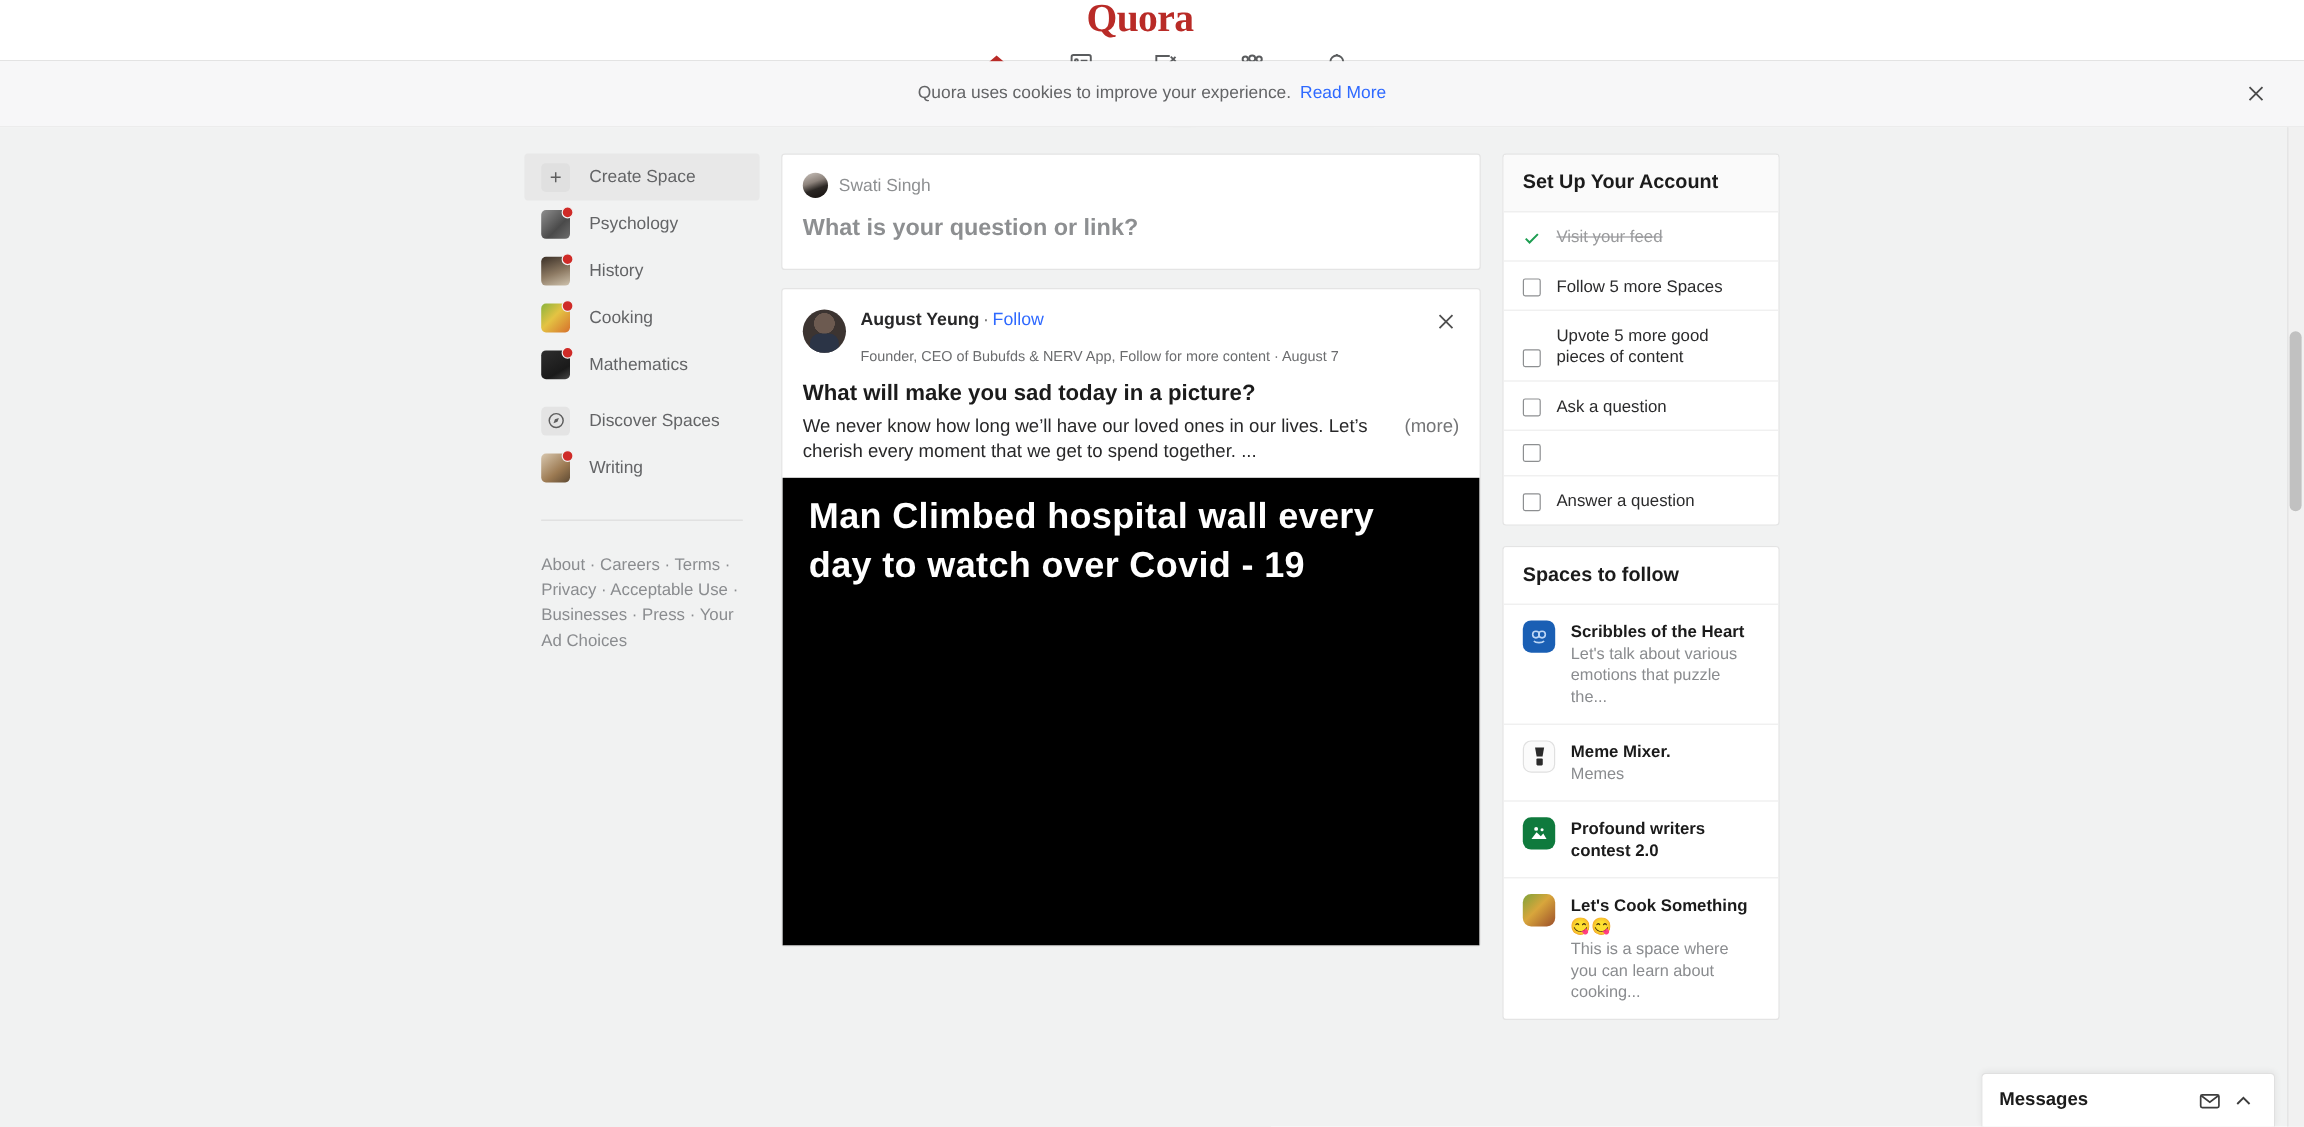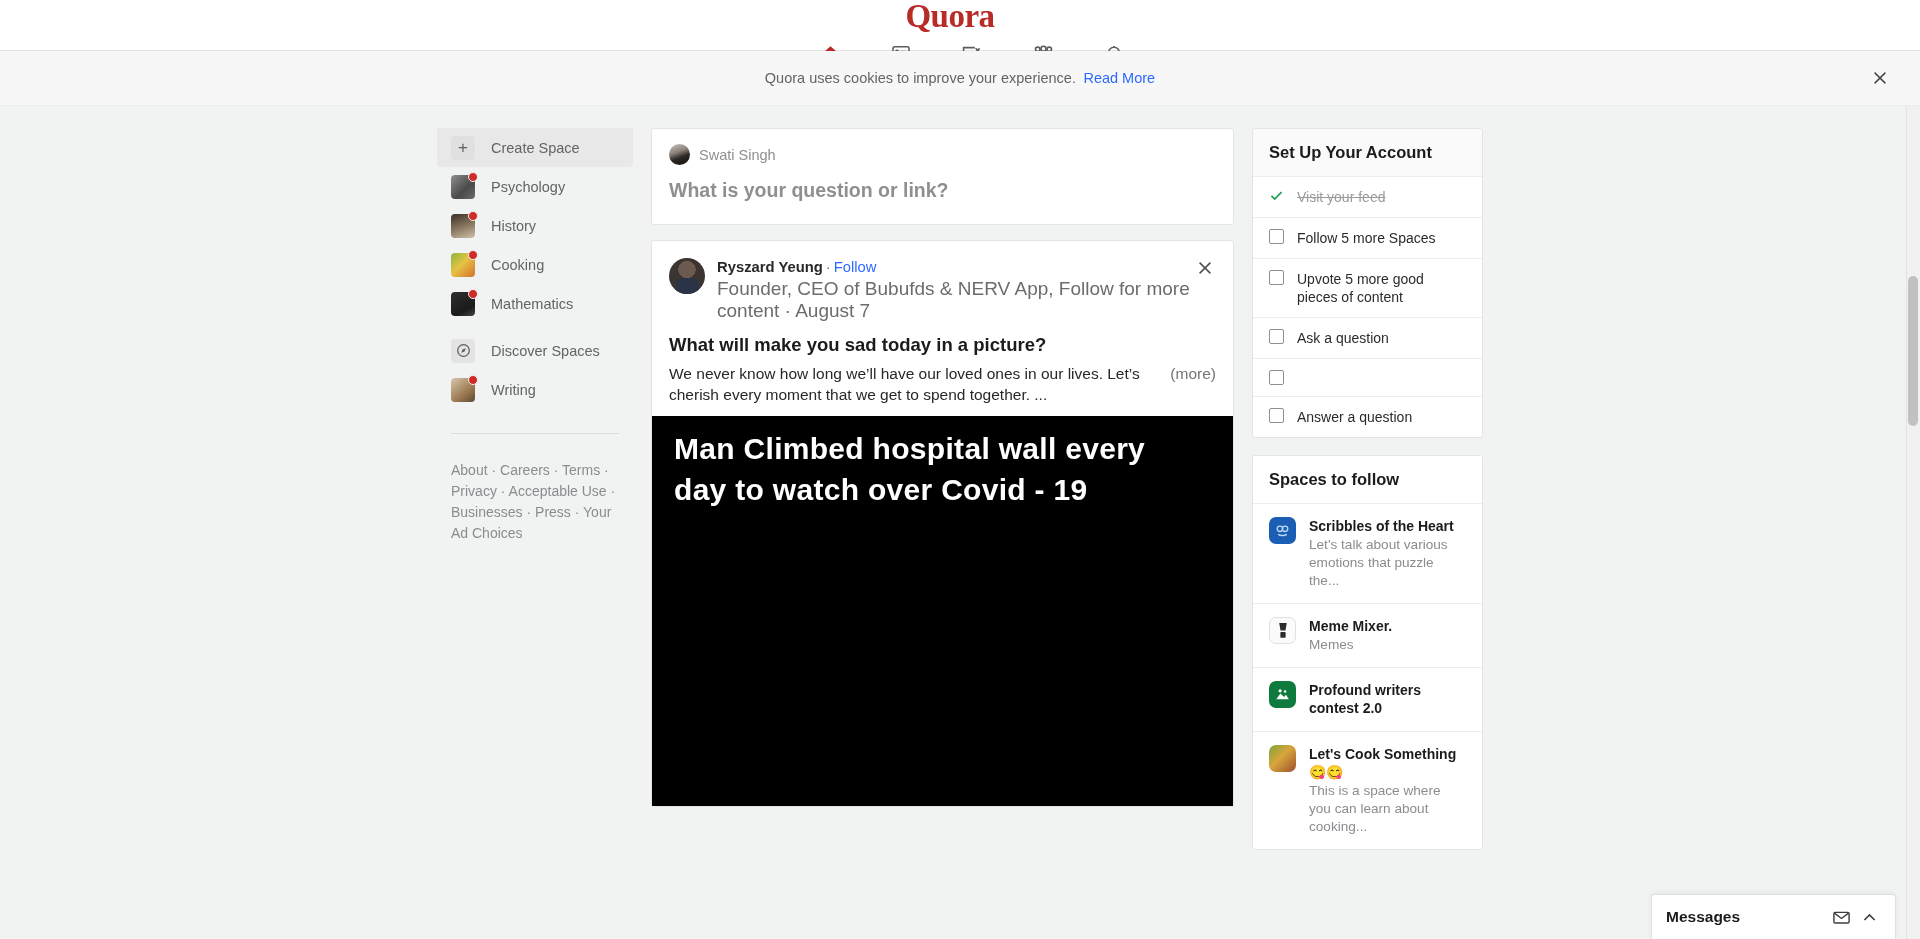--- a/index.html
+++ b/index.html
@@ -253,21 +253,21 @@
     width:24px; height:18px; border-radius:8px 8px 0 0;
     background:#2b3446;
   }
   .post-meta { padding-top: 1px; }
   .post-author {
     font-size: 14.8px; color: #282829; font-weight: bold;
   }
   .post-author .dotsep { font-weight: normal; color: #6b6b6b; margin: 0 3px; }
   .post-author .follow { color: #2e69ff; font-weight: normal; cursor: pointer; }
   .post-cred {
-    font-size: 19px; color: #6b6c6e; margin-top: 3px;
+    font-size: 12px; color: #6b6c6e; margin-top: 15px;
   }
   .post-x {
     position: absolute;
     right: 16px; top: 15px;
     width: 24px; height: 24px;
     display:flex;align-items:center;justify-content:center;
     cursor: pointer;
     color: #4e4e4e;
   }
   .post-title {
@@ -423,21 +423,21 @@
     font-size: 16.5px;
     font-weight: bold;
     color: #1b1b1b;
     background: #fafafa;
     border-bottom: 1px solid #ededed;
   }
   .rail-head.plain { background:#fff; }
   .task {
     display: flex;
     gap: 13px;
-    align-items: flex-start;
+    align-items: flex-end;
     padding: 11px 16px;
     border-bottom: 1px solid #ededed;
     font-size: 14px;
     color: #2b2b2c;
     line-height: 18px;
     cursor: pointer;
   }
   .task:last-child { border-bottom: none; }
   .cbox {
     width: 15px; height: 15px;
@@ -683,21 +683,21 @@
       <div class="post-x">
         <svg width="16" height="16" viewBox="0 0 16 16" stroke="currentColor" stroke-width="1.5">
           <path d="M2.6 2.6 13.4 13.4M13.4 2.6 2.6 13.4"></path>
         </svg>
       </div>
 
       <div class="post-head">
         <div class="avatar-md"></div>
         <div class="post-meta">
           <div class="post-author">
-            <span>Ryszard Yeung</span><span class="dotsep">·</span><span class="follow">Follow</span>
+            <span>August Yeung</span><span class="dotsep">·</span><span class="follow">Follow</span>
           </div>
           <div class="post-cred">
             <span>Founder, CEO of Bubufds &amp; NERV App, Follow for more content</span><span> · </span><span>August 7</span>
           </div>
         </div>
       </div>
 
       <div class="post-title">What will make you sad today in a picture?</div>
 
       <div class="post-body">

